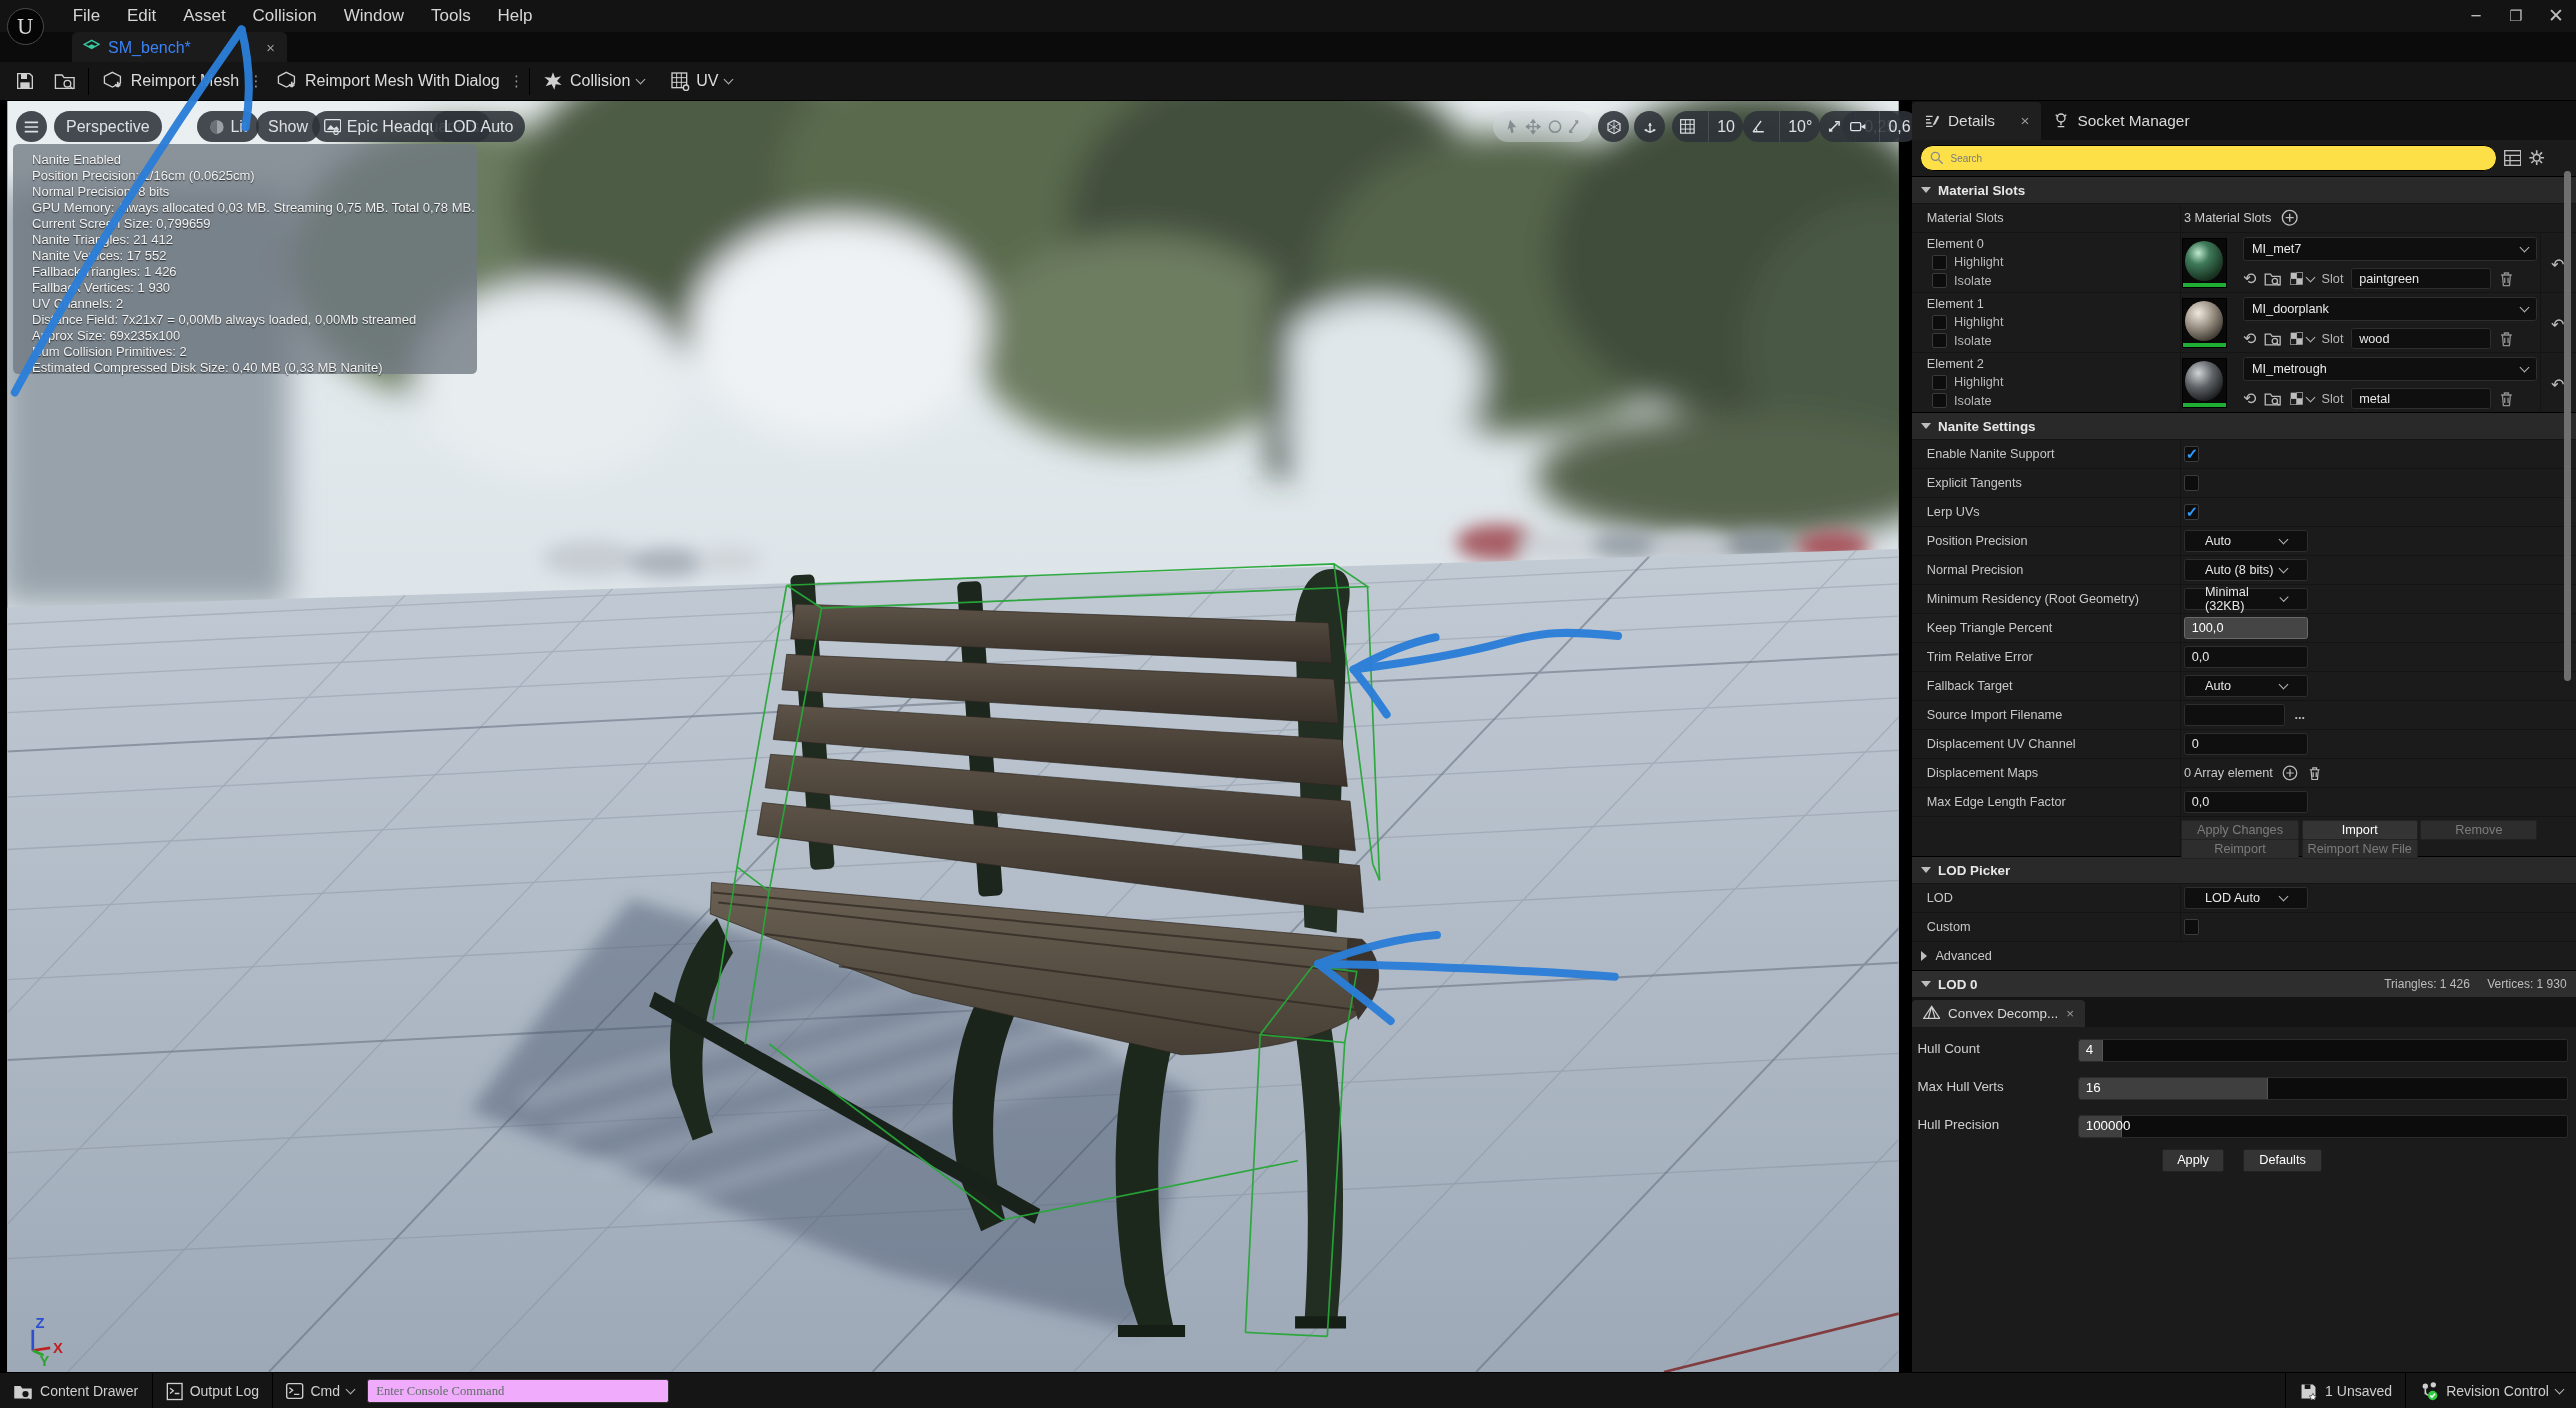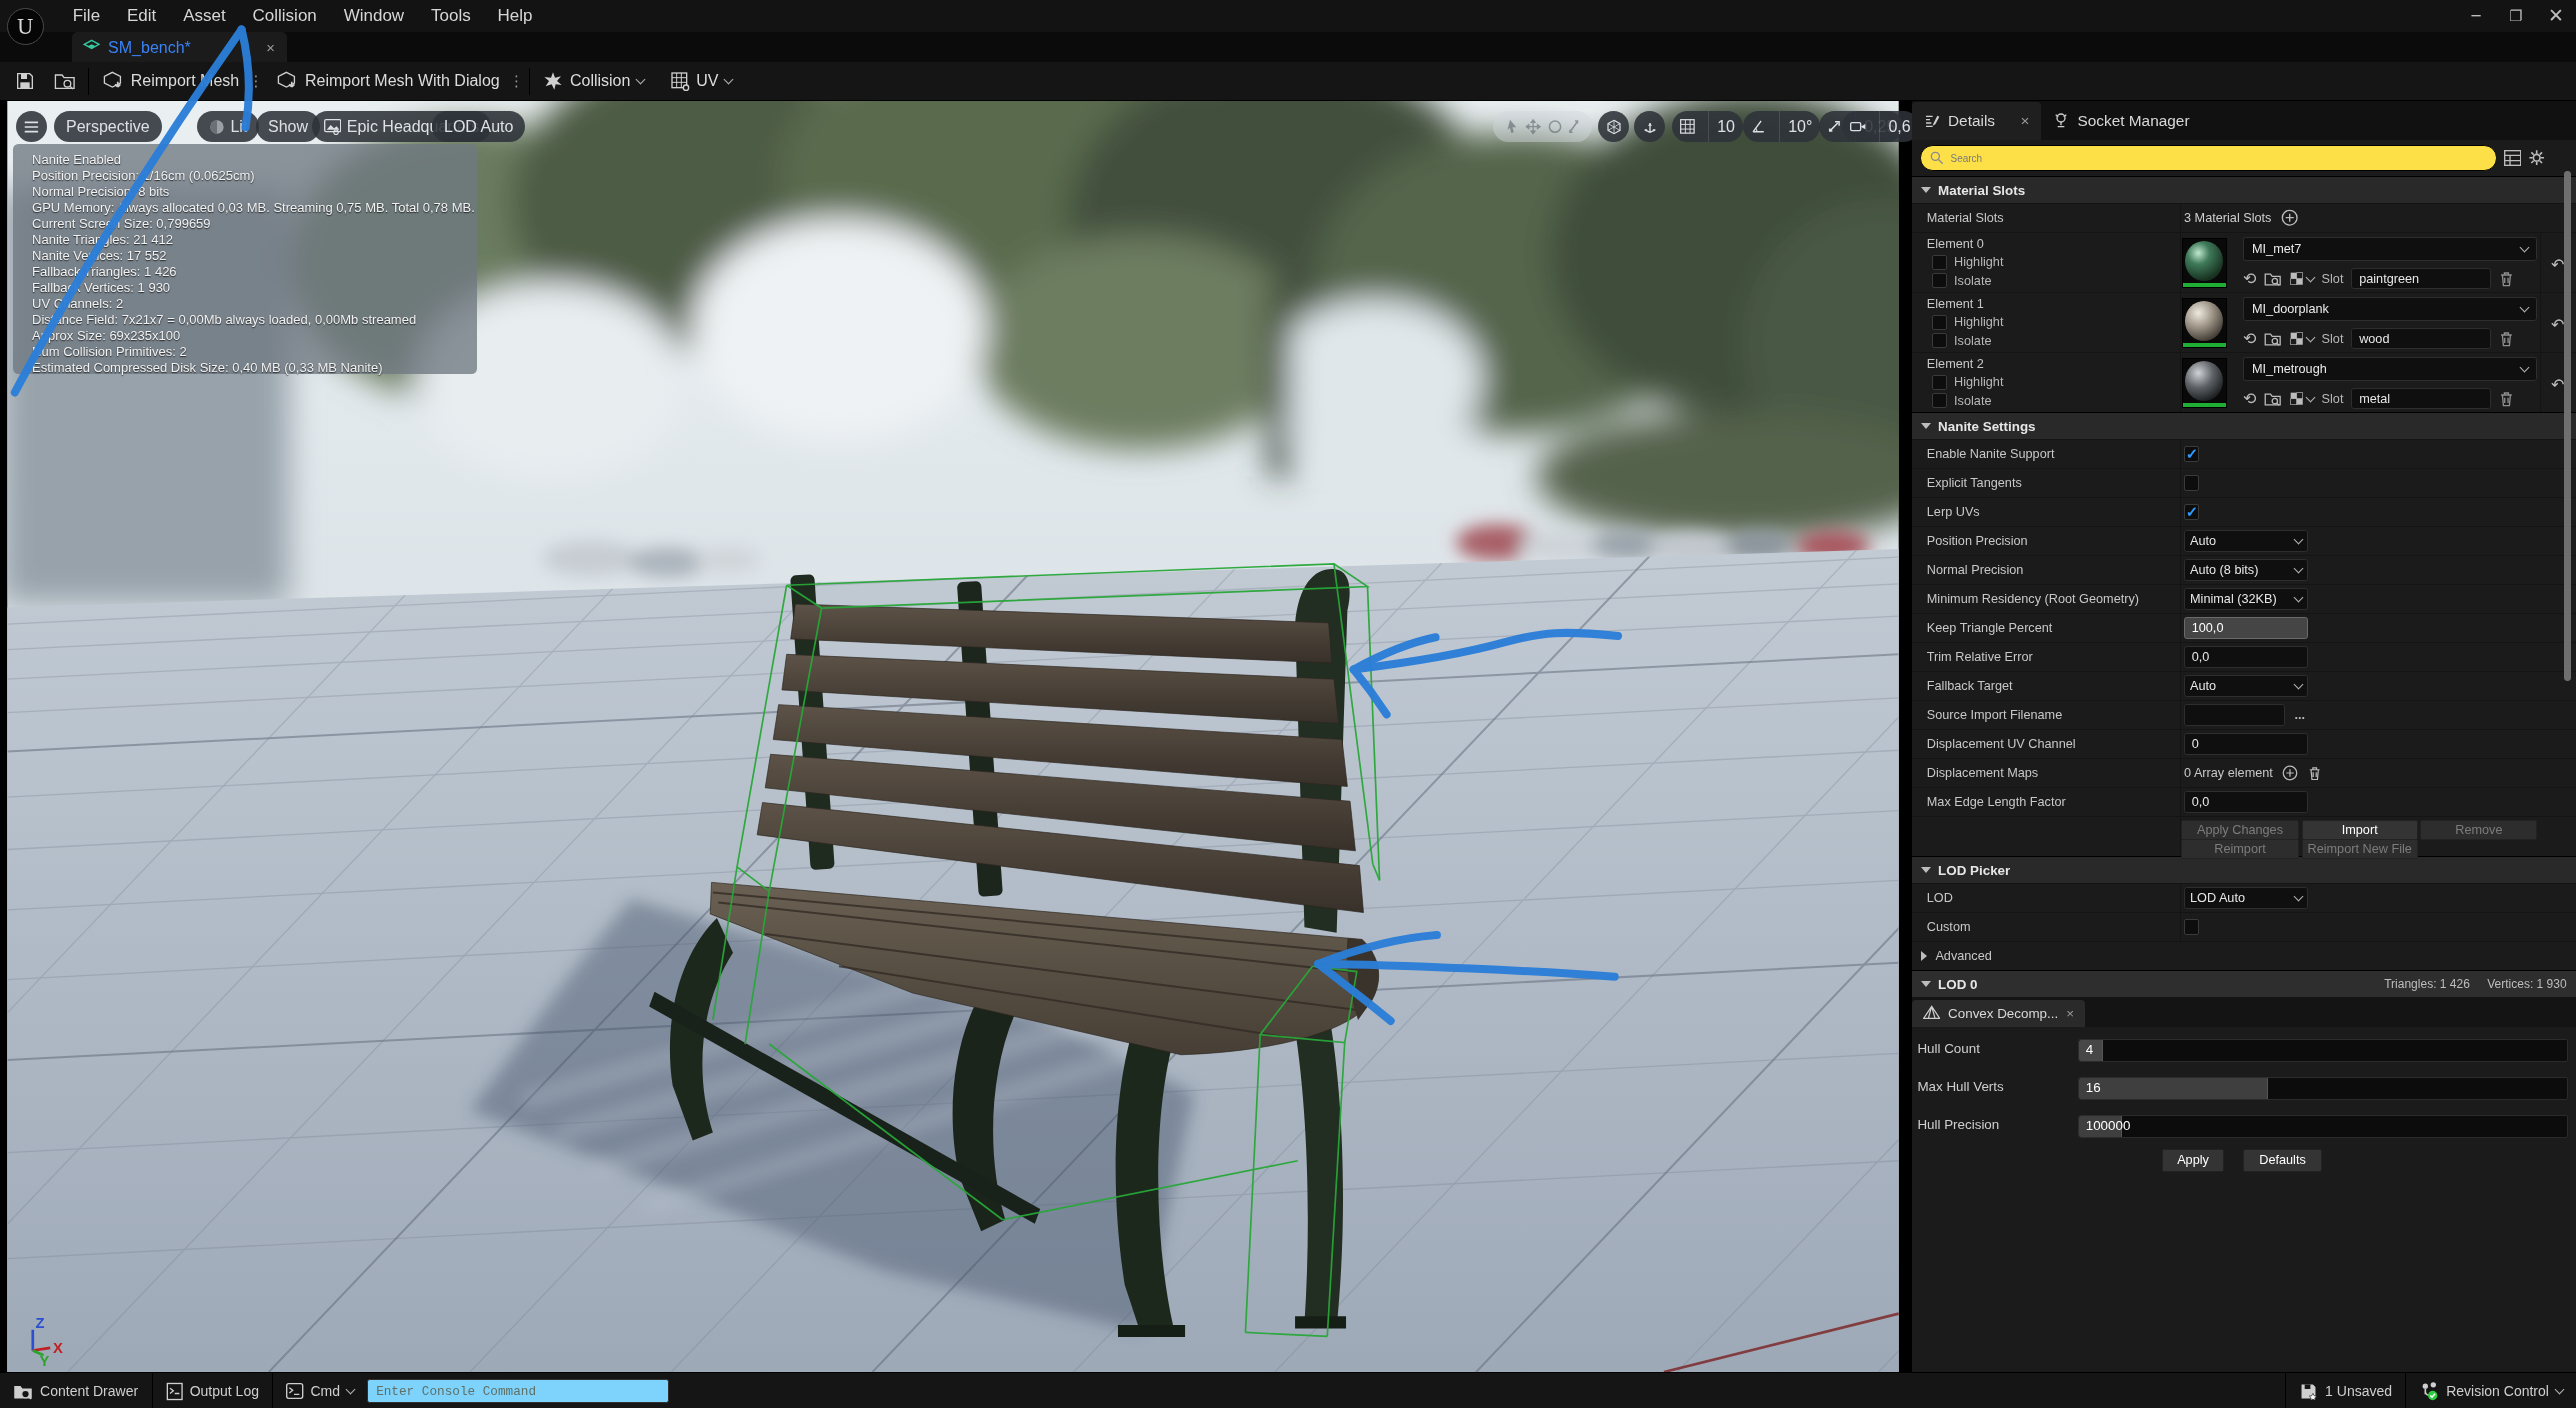--- a/index.html
+++ b/index.html
@@ -40,21 +40,21 @@
              display:flex;align-items:center;gap:6.7px;padding:0 9.4px;box-sizing:border-box;color:#7a7a7a;font-size:10px;}
   .secheader{height:26px;background:#292929;border-top:0.7px solid #000;display:flex;align-items:center;
              gap:6.7px;padding:0 9.4px;font-weight:bold;color:#e6e6e6;font-size:13.4px;}
   .tri{width:0;height:0;border-left:5.4px solid transparent;border-right:5.4px solid transparent;border-top:6.7px solid #bdbdbd;}
   .tri.right{border-top:5.4px solid transparent;border-bottom:5.4px solid transparent;border-left:6.7px solid #bdbdbd;border-right:none;}
   .prow{height:28px;border-top:0.7px solid #141414;position:relative;display:flex;align-items:center;font-size:12.7px;color:#c8c8c8;}
   .prow .lab{padding-left:14.8px;width:257px;box-sizing:border-box;}
   .prow .val{position:absolute;left:272px;display:flex;align-items:center;gap:9.4px;}
   .colsep{position:absolute;left:268px;top:0;bottom:0;width:0.7px;background:#141414;}
   .dd{width:124px;height:21.5px;background:#0f0f0f;border:0.7px solid #2e2e2e;border-radius:2.7px;
-      display:flex;align-items:center;justify-content:space-between;padding:0 5px;box-sizing:border-box;color:#e8e8e8;}
+      display:flex;align-items:center;justify-content:space-between;padding:0 20px;box-sizing:border-box;color:#e8e8e8;}
   .chev{width:6px;height:6px;border-right:1.3px solid #b5b5b5;border-bottom:1.3px solid #b5b5b5;transform:rotate(45deg);margin-top:-2.7px;}
   .inbox{width:124px;height:21.5px;background:#0f0f0f;border:0.7px solid #2e2e2e;border-radius:2.7px;
          display:flex;align-items:center;padding:0 6.7px;box-sizing:border-box;color:#e8e8e8;}
   .inbox.lit{background:#454545;border-color:#6a6a6a;color:#fff;}
   .cb{width:13.4px;height:13.4px;background:#0d0d0d;border:0.7px solid #3a3a3a;border-radius:2px;position:relative;}
   .cb.checked::after{content:"✓";position:absolute;left:0.7px;top:-2.7px;color:#2f9bff;font-size:14.8px;font-weight:bold;}
   .matel{height:59px;border-top:0.7px solid #141414;position:relative;font-size:12.7px;}
   .matel .ename{position:absolute;left:14.8px;top:4px;color:#c8c8c8;}
   .matel .cbl{position:absolute;left:20px;display:flex;gap:6.7px;align-items:center;color:#b9b9b9;}
   .thumb{position:absolute;left:270px;top:4.7px;width:43px;height:48px;background:#090909;border:0.7px solid #000;}
@@ -73,23 +73,23 @@
   .gbtn.dis{color:#7c7c7c;background:#2d2d2d;}
   .sliderrow{position:relative;height:38px;font-size:13.4px;color:#cfcfcf;}
   .sl-lab{position:absolute;left:5.4px;top:9.4px;}
   .sl-track{position:absolute;left:166px;top:6.7px;width:488px;height:21.5px;background:#0c0c0c;border:0.7px solid #2b2b2b;border-radius:2px;}
   .sl-fill{position:absolute;left:0;top:0;height:100%;background:#3f3f3f;border-radius:2px 0 0 2px;border-right:0.7px solid #555;}
   .sl-val{position:absolute;left:6.7px;top:2px;color:#fff;font-size:13.4px;}
   #statusbar{left:0;top:1372px;width:2576px;height:36px;background:#151515;border-top:1.3px solid #000;
              display:flex;align-items:center;font-size:14px;color:#cfcfcf;}
   .sb-sep{width:0.7px;height:36px;background:#000;}
   .sb-item{display:flex;align-items:center;gap:6.7px;padding:0 13.4px;height:100%;}
-  #console{width:302px;height:24px;background:#7dd3fc;border:0.7px solid #303030;border-radius:2.7px;
+  #console{width:302px;height:24px;background:#f0abfc;border:0.7px solid #303030;border-radius:2.7px;
            display:flex;align-items:center;padding:0 8px;box-sizing:border-box;
-           font-family:Liberation Mono, monospace;font-size:12.7px;color:#5f6f66;}
+           font-family:Liberation Serif, serif;font-size:12.7px;color:#5f6f66;}
   svg{display:block;}
   .nochange{pointer-events:none;}
 </style>
 </head>
 <body>
 
 <div class="abs" id="menubar">
   <div class="abs" style="left:6.7px;top:8px;width:35px;height:35px;border-radius:50%;background:#060606;border:1.3px solid #4a4a4a;color:#d9d9d9;font-family:'DejaVu Serif',serif;font-size:20px;display:flex;align-items:center;justify-content:center;z-index:5;">U</div>
   <div class="abs" style="left:70px;top:0;display:flex;gap:21.5px;">
     <span class="menu-item">File</span>

